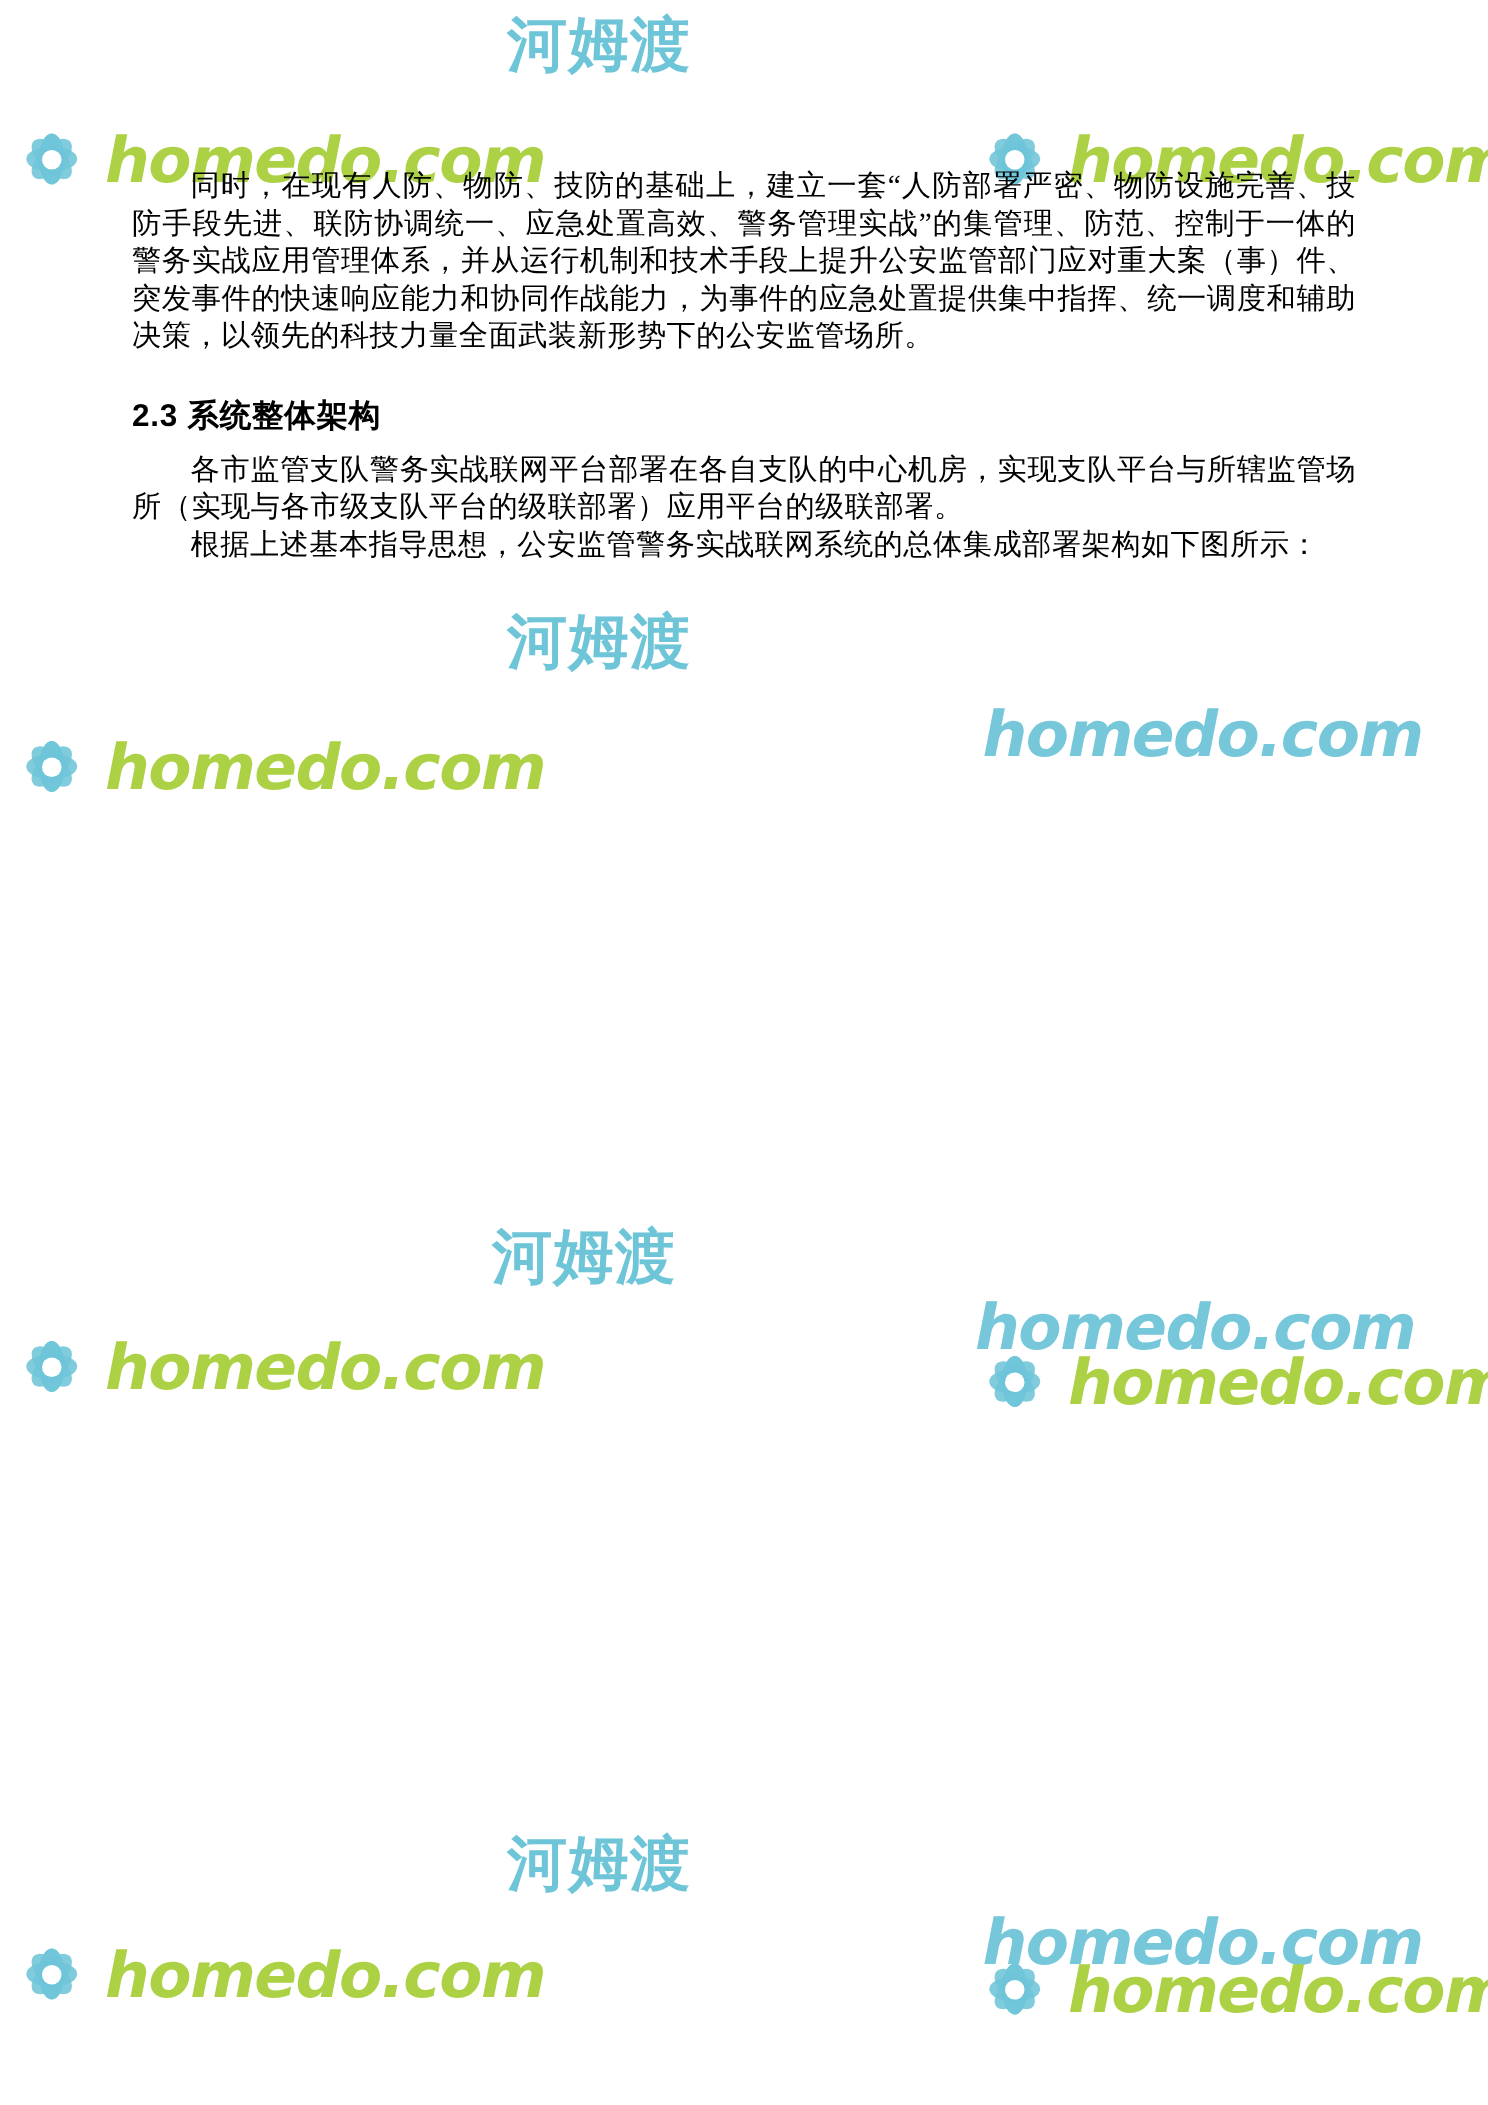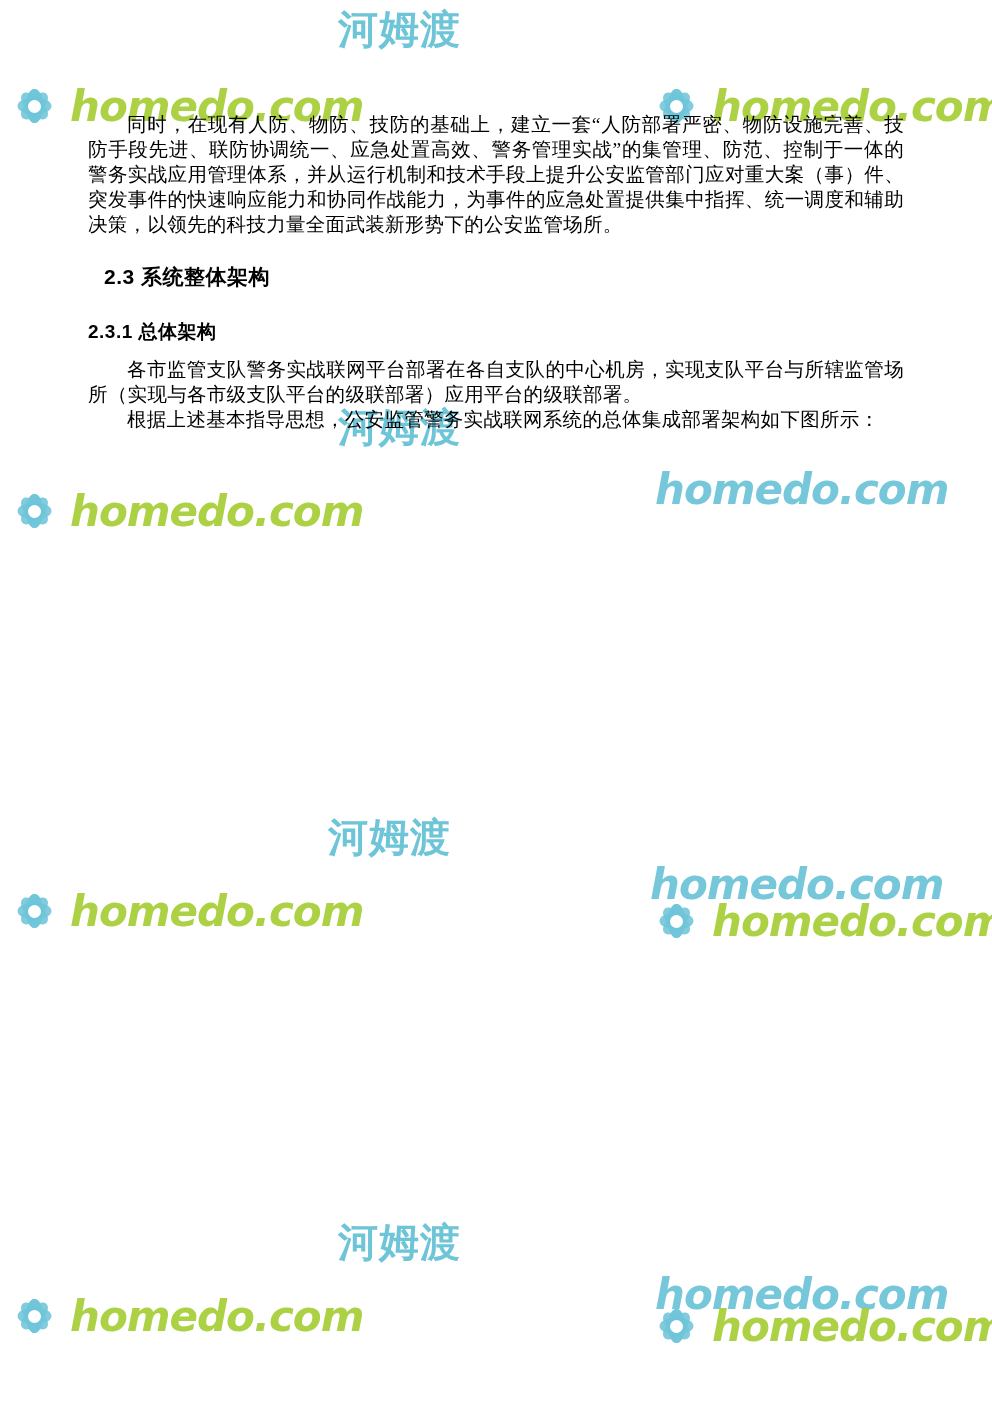--- a/index.html
+++ b/index.html
@@ -34,21 +34,21 @@
     letter-spacing: 0.3px;
   }
   p.body-text.indent {
     text-indent: 39px;
   }
   h2.heading {
     font-family: "Liberation Sans", sans-serif;
     font-size: 21px;
     font-weight: bold;
     color: #000000;
-    margin: 26px 0 10px 16px;
+    margin: 26px 0 10px 0;
     letter-spacing: 0.5px;
   }
   h3.heading3 {
     font-family: "Liberation Sans", sans-serif;
     font-size: 19px;
     font-weight: bold;
     color: #000000;
     margin: 28px 0 12px 0;
     letter-spacing: 0.5px;
   }
@@ -242,20 +242,19 @@
     </span>
     <span class="wtext">homedo.com</span>
   </div>
 
   <div class="content">
 
     <p class="body-text indent">同时，在现有人防、物防、技防的基础上，建立一套“人防部署严密、物防设施完善、技防手段先进、联防协调统一、应急处置高效、警务管理实战”的集管理、防范、控制于一体的警务实战应用管理体系，并从运行机制和技术手段上提升公安监管部门应对重大案（事）件、突发事件的快速响应能力和协同作战能力，为事件的应急处置提供集中指挥、统一调度和辅助决策，以领先的科技力量全面武装新形势下的公安监管场所。</p>
 
     <h2 class="heading">2.3 系统整体架构</h2>
 
-    <h3 class="heading3">2.3.1 总体架构</h3>
 
     <p class="body-text indent">各市监管支队警务实战联网平台部署在各自支队的中心机房，实现支队平台与所辖监管场所（实现与各市级支队平台的级联部署）应用平台的级联部署。</p>
     <p class="body-text indent">根据上述基本指导思想，公安监管警务实战联网系统的总体集成部署架构如下图所示：</p>
 
   </div>
 
 </div>
 
 </body></html>

